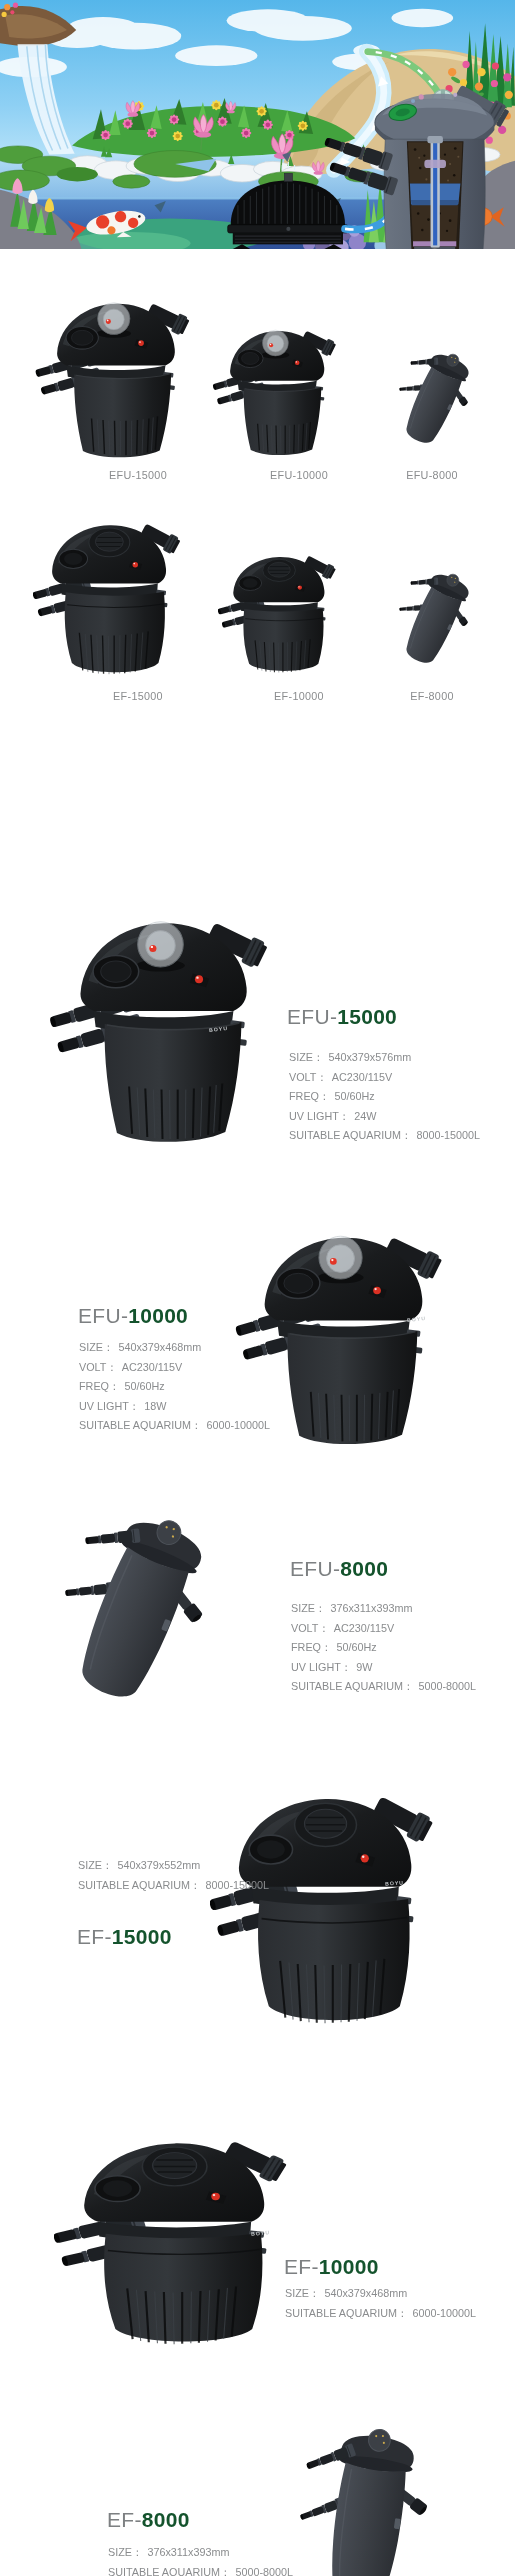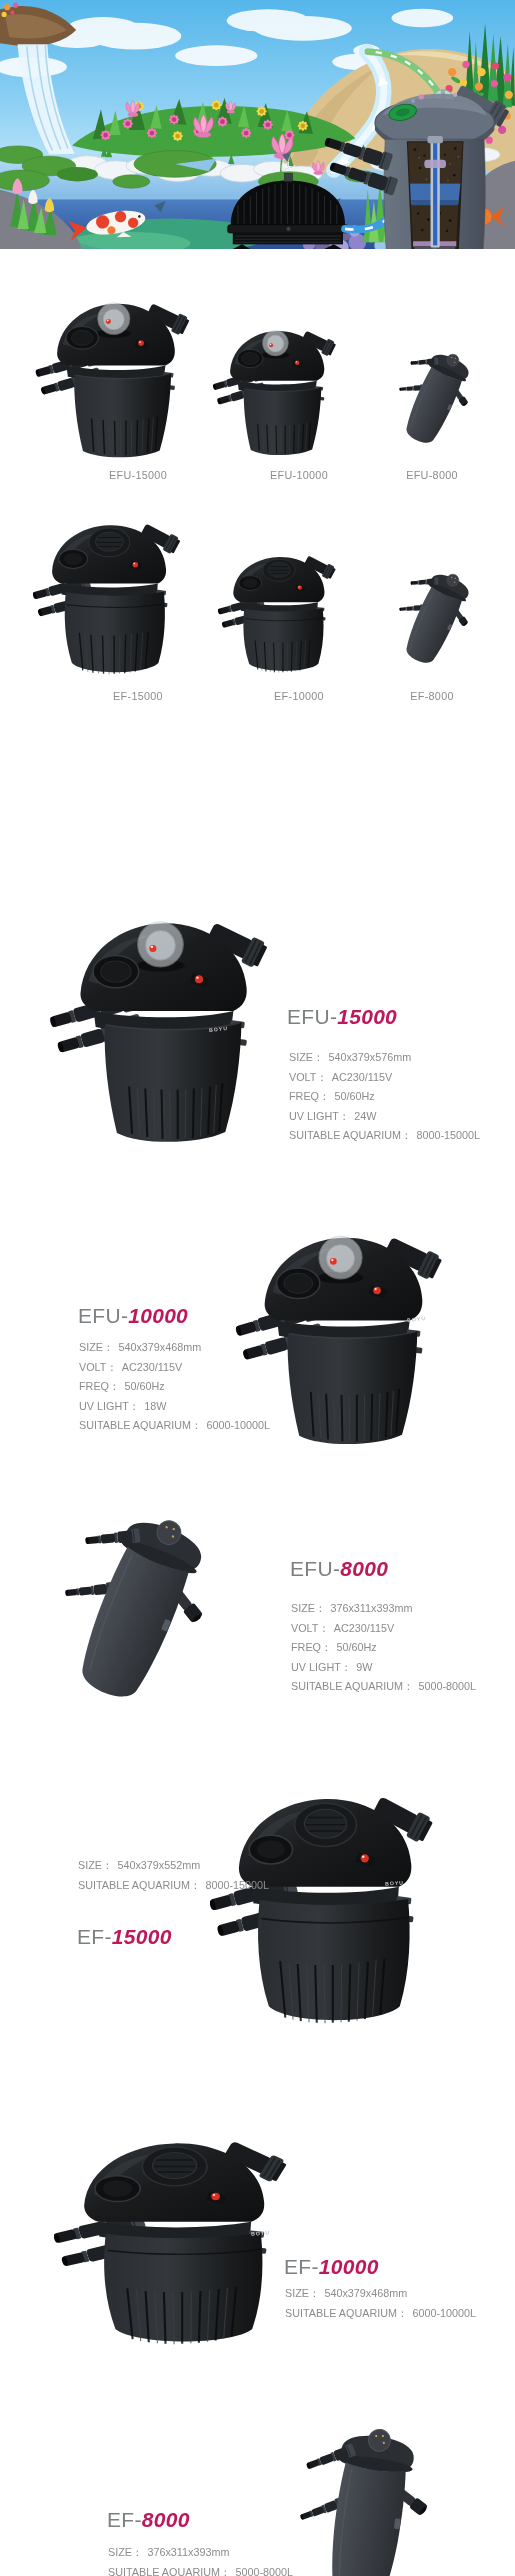--- a/index.html
+++ b/index.html
@@ -4,21 +4,21 @@
 <style>
   html,body{margin:0;padding:0;background:#ffffff;}
   body{width:515px;height:2637px;position:relative;font-family:"Liberation Sans",sans-serif;overflow:hidden;}
   .illu{position:absolute;left:0;top:0;width:515px;height:249px;display:block;}
   .pimg{position:absolute;display:block;overflow:visible;}
   .rot24{transform:rotate(24deg);transform-origin:50% 50%;}
   .rot22{transform:rotate(22deg);transform-origin:50% 50%;}
   .rot8{transform:rotate(8deg);transform-origin:50% 50%;}
   .thumb-label{position:absolute;transform:translateX(-50%);font-size:10.8px;color:#8a8c8e;letter-spacing:0.3px;white-space:nowrap;}
   .ptitle{position:absolute;font-size:21px;color:#7d8082;letter-spacing:0.3px;white-space:nowrap;}
-  .ptitle b{font-weight:700;color:#be185d;font-style:italic;}
+  .ptitle b{font-weight:700;color:#14532d;}
   .specs{position:absolute;}
   .spec-line{height:19.6px;line-height:19.6px;font-size:10.8px;color:#8a8c8e;white-space:nowrap;}
   .spec-line .v{margin-left:4.6px;}
   .brand-tag{position:absolute;color:#c3c7ca;font-size:5.2px;font-weight:bold;letter-spacing:1px;}
   .defs-holder{position:absolute;width:0;height:0;overflow:hidden;}
 </style>
 </head>
 <body>
 
 <svg class="defs-holder" aria-hidden="true">

